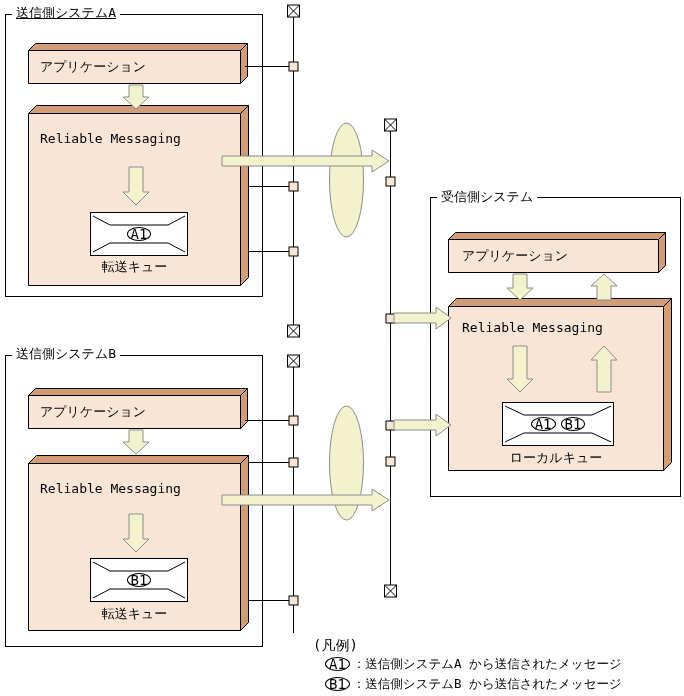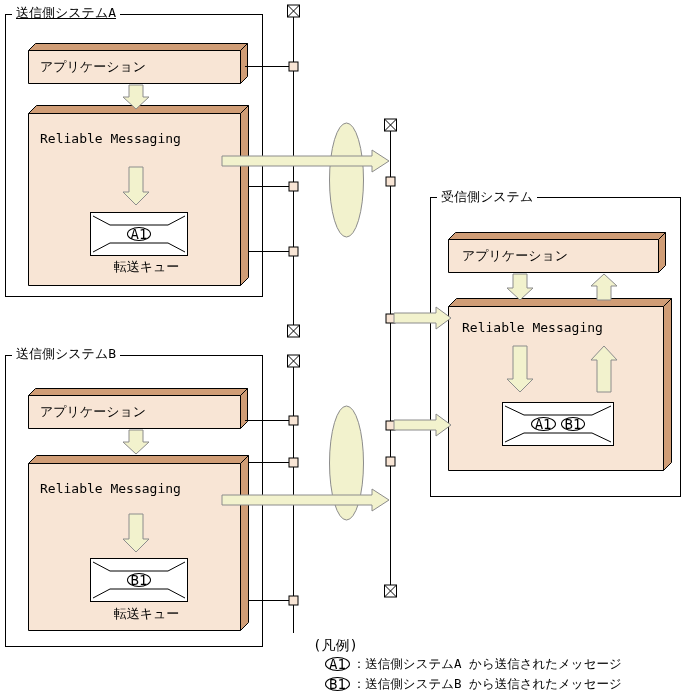--- a/index.html
+++ b/index.html
@@ -7,21 +7,21 @@
          font-family:"DejaVu Sans Mono","DejaVu Sans",sans-serif;color:#000;overflow:hidden;}
   svg{display:block;}
   #net{position:absolute;left:0;top:0;z-index:6;pointer-events:none;}
   .sysbox{position:absolute;border:1px solid #000;background:#fff;z-index:1;}
   .box3d{position:absolute;z-index:2;}
   .face3d{fill:var(--c-box-face,#f8e5d5);stroke:#000;}
   .edge3d{fill:var(--c-box-edge,#d09d76);stroke:#000;}
   .label{position:absolute;z-index:3;font-size:13px;line-height:15px;white-space:nowrap;}
   .boxtitle{background:#fff;padding:0 4px;}
   .vtext{display:flex;align-items:center;}
-  .ctext{text-align:center;white-space:normal;margin-left:12px;}
+  .ctext{text-align:center;white-space:normal;}
   .envelope{position:absolute;z-index:3;}
   .env-rect{fill:#fff;stroke:#000;}
   .env-flap{fill:none;stroke:#000;}
   .badges{position:absolute;z-index:4;display:flex;align-items:center;justify-content:center;gap:5px;}
   .badge{display:inline-block;border:1px solid #000;border-radius:50%;padding:0 3px;
          font-size:14px;line-height:12px;background:#fff;}
   .arrow{fill:var(--c-arrow-fill,#f2f2cd);stroke:var(--c-arrow-stroke,#8c8c8c);}
   .channel{fill:var(--c-arrow-fill,#f2f2cd);stroke:var(--c-arrow-stroke,#8c8c8c);}
   .node{fill:var(--c-node-fill,#f8e5d5);stroke:#000;}
   .term{fill:#fff;stroke:#000;}
@@ -108,20 +108,21 @@
 
   <svg class="envelope" style="left:502px;top:402px;" width="112" height="44">
     <rect class="env-rect" x="0.5" y="0.5" width="111" height="43"></rect>
     <path class="env-flap" d="M3,4 L22,13 L90,13 L109,4"></path>
     <path class="env-flap" d="M3,40 L22,31 L90,31 L109,40"></path>
   </svg>
   <div class="badges" style="left:502px;top:402px;width:112px;height:44px;">
     <span class="badge">A1</span>
     <span class="badge">B1</span>
   </div>
+  <div class="label ctext" style="left:448px;top:450px;width:216px;">ローカルキュー</div>
 
   <div class="legend" style="left:313px;top:638px;">(凡例)</div>
   <div class="legend-item" style="left:325px;top:656px;">
     <span class="badge">A1</span>
     <span>：送信側システムA から送信されたメッセージ</span>
   </div>
   <div class="legend-item" style="left:325px;top:676px;">
     <span class="badge">B1</span>
     <span>：送信側システムB から送信されたメッセージ</span>
   </div>

